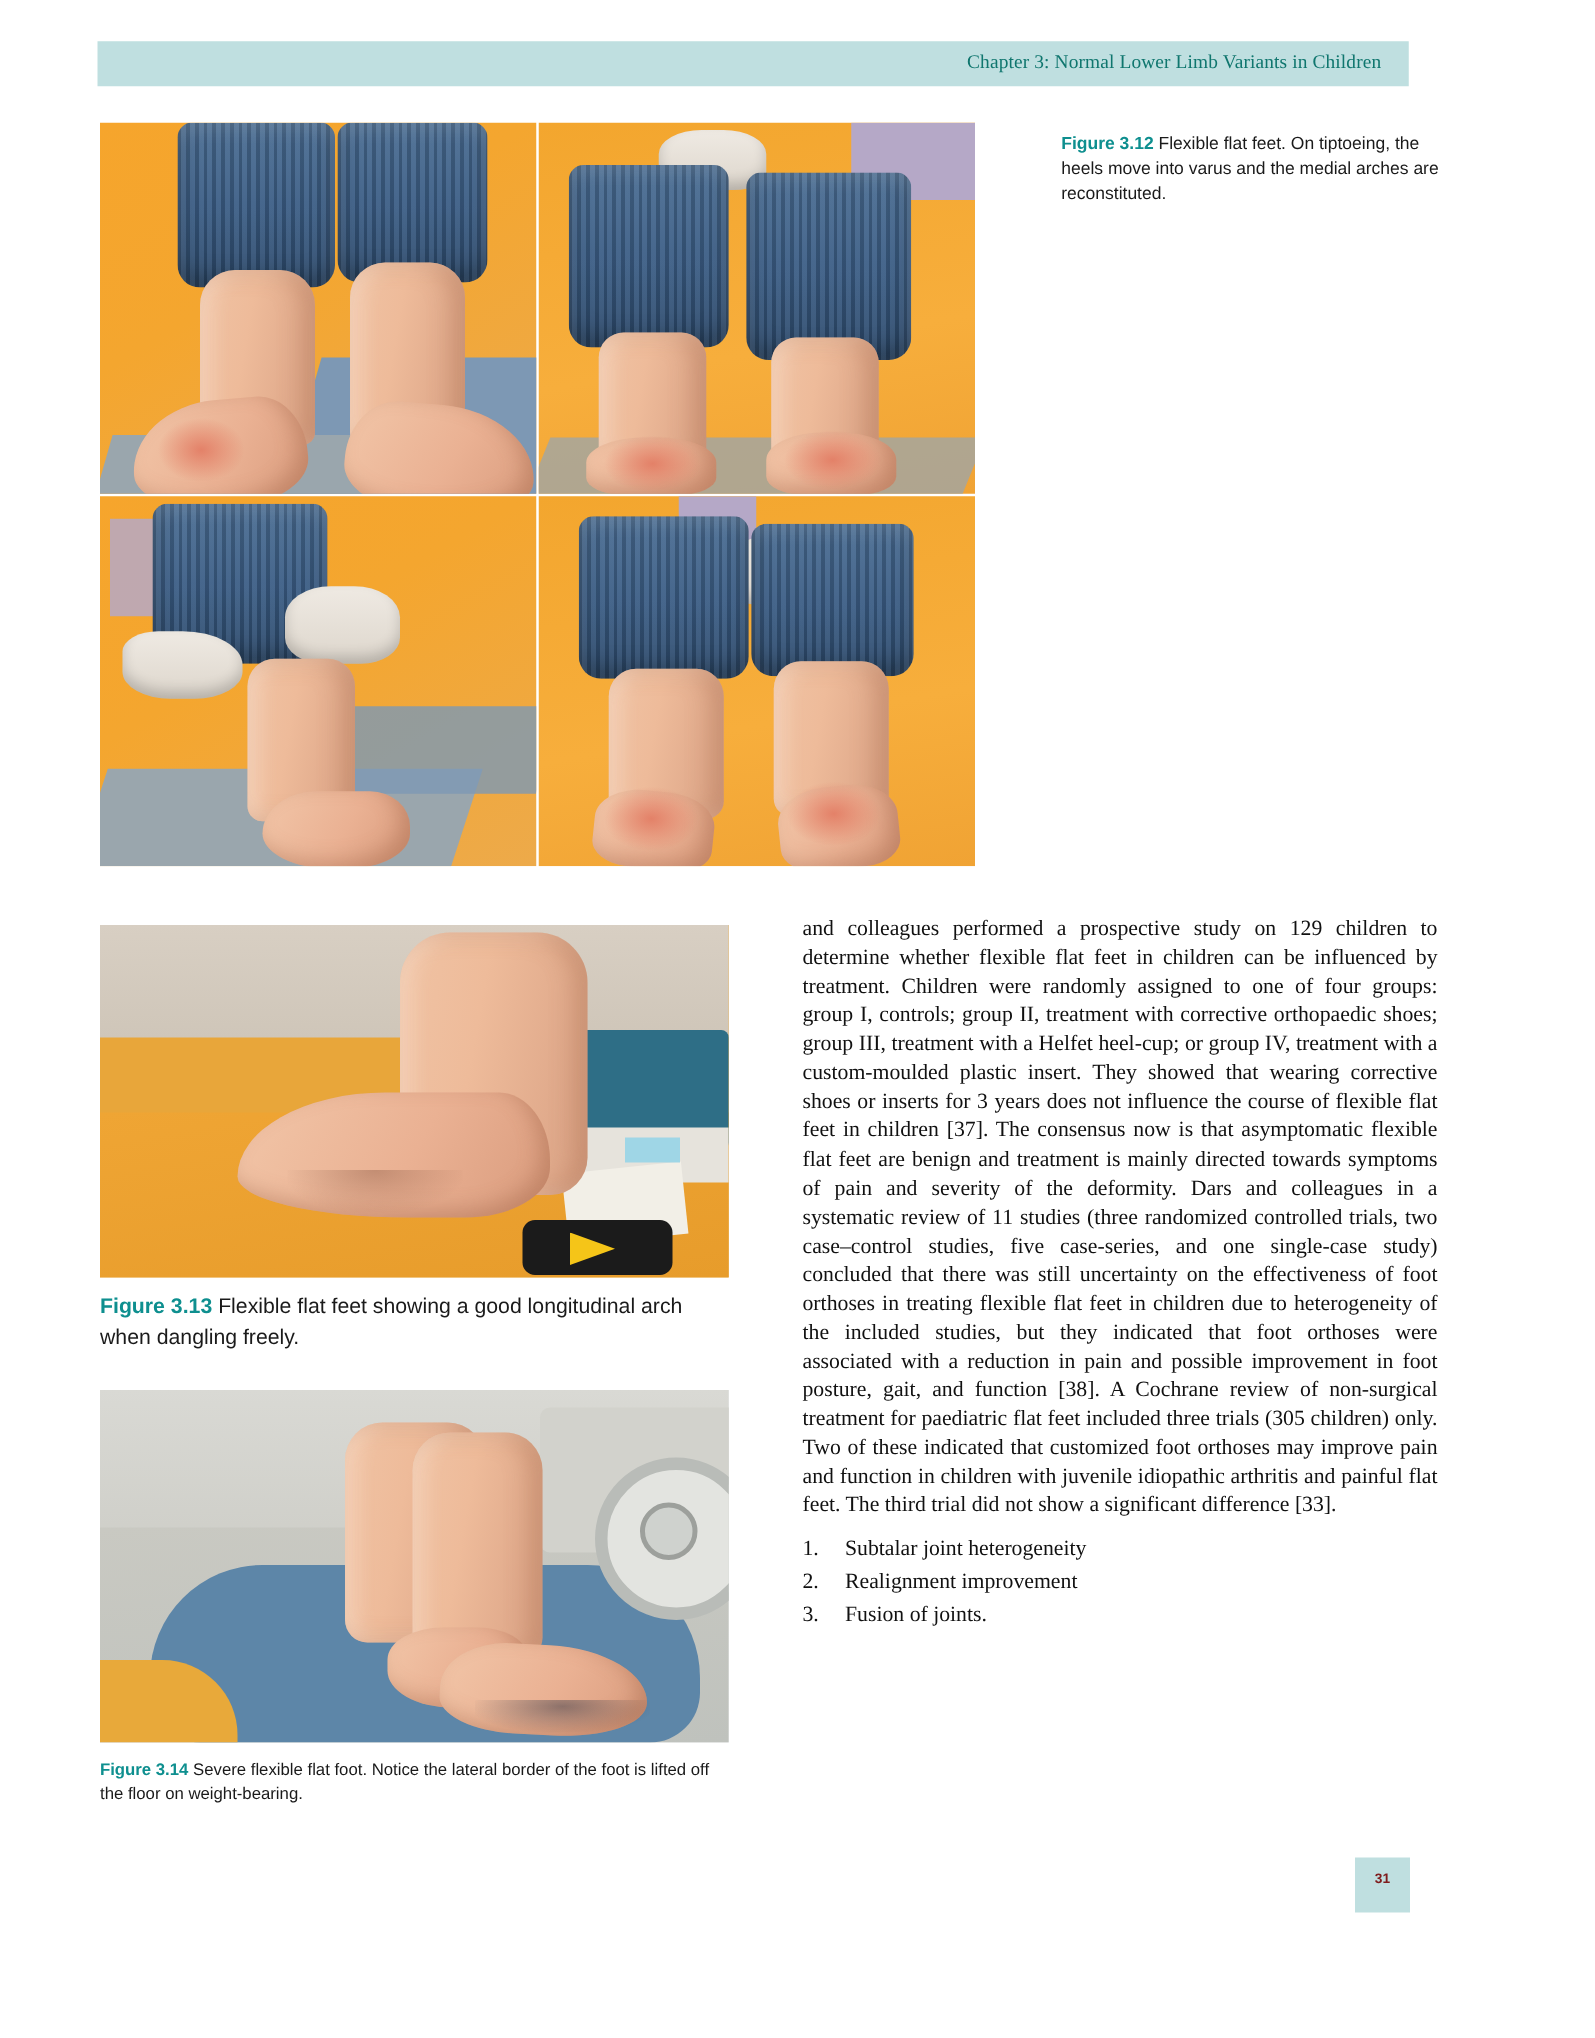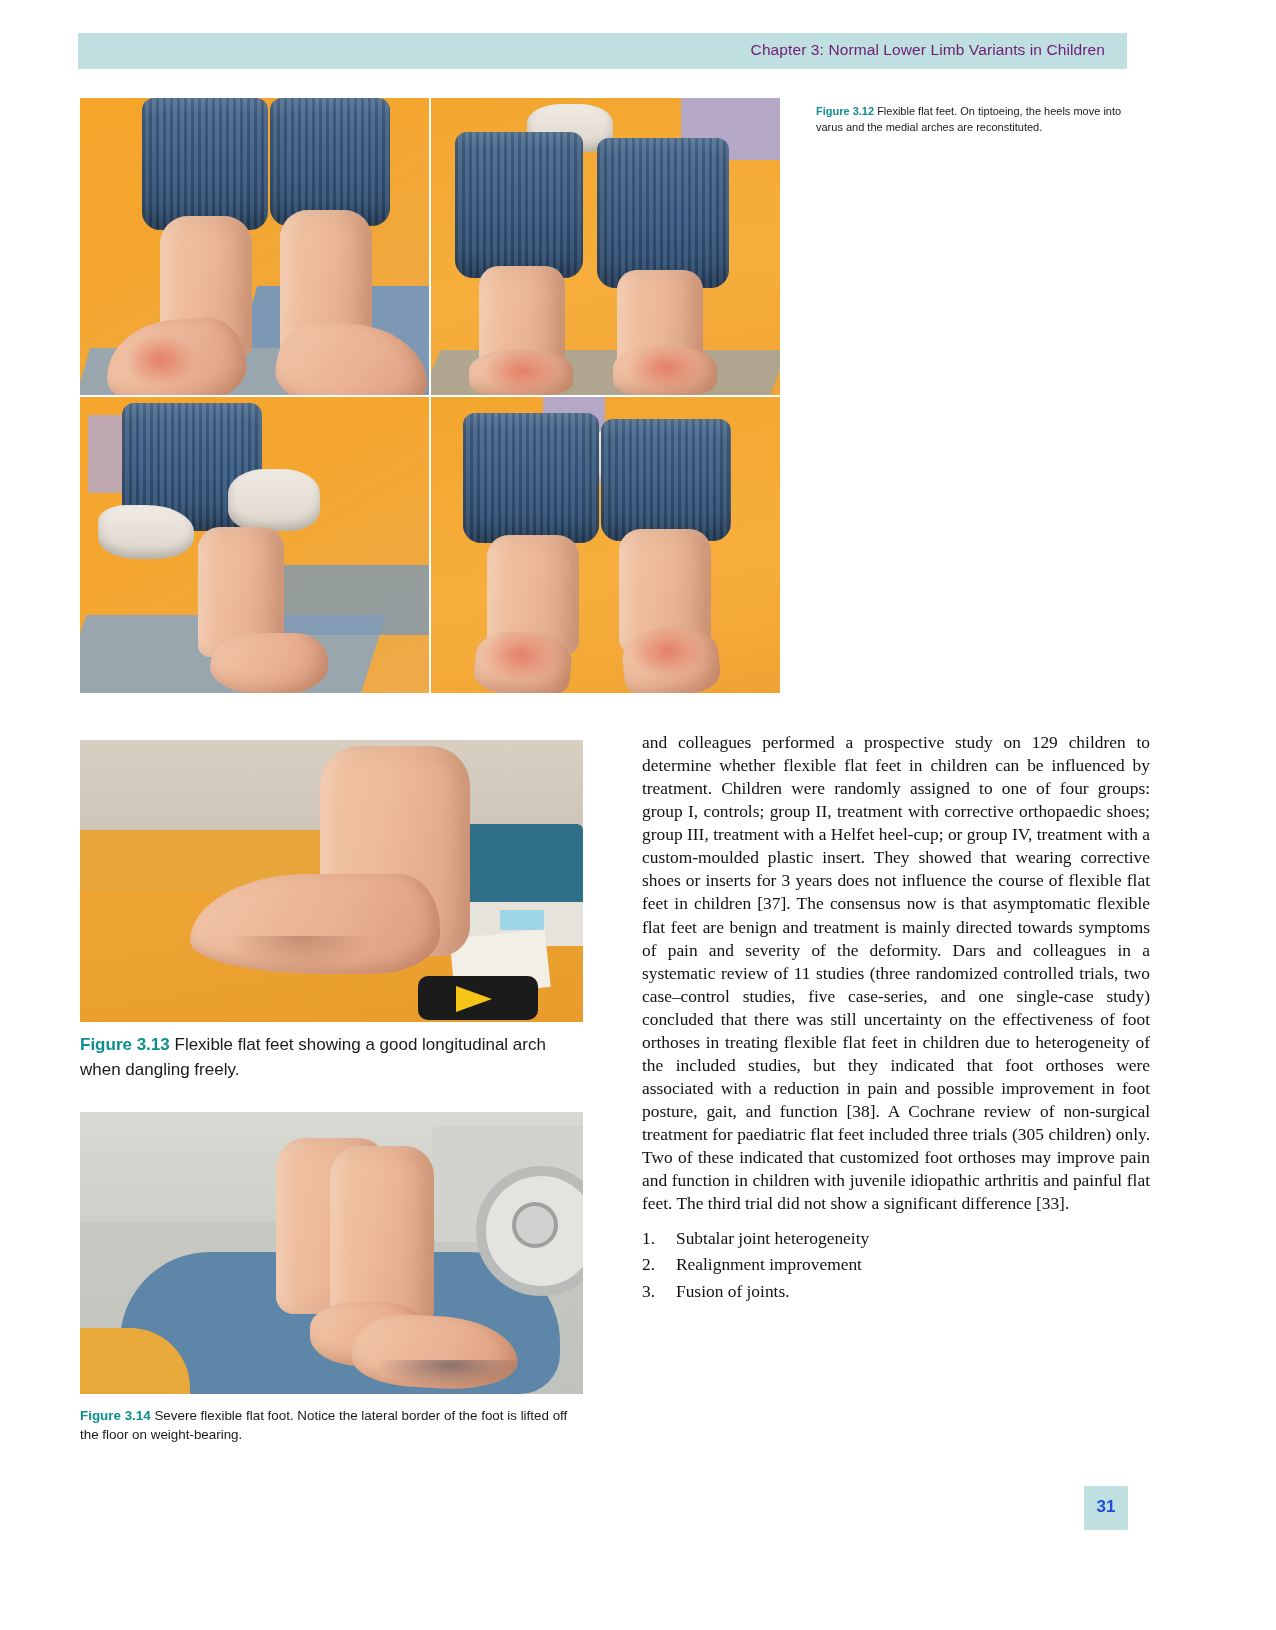--- a/index.html
+++ b/index.html
@@ -22,23 +22,23 @@
     left: 78px;
     top: 33px;
     width: 1049px;
     height: 36px;
     background: #bfdfe0;
   }
   .header-text {
     position: absolute;
     right: 22px;
     top: 8px;
-    font-family: Liberation Sans, sans-serif;
+    font-family: Liberation Serif, serif;
     font-size: 15.5px;
-    color: #701a75;
+    color: #0f766e;
     letter-spacing: 0.1px;
     white-space: nowrap;
   }
 
   
   .fig312-photo {
     position: absolute;
     left: 80px;
     top: 98px;
     width: 700px;
@@ -99,25 +99,25 @@
   .shoe {
     position: absolute;
     background: linear-gradient(180deg,#efeae3 0%, #ddd6cc 100%);
     border-radius: 40% 40% 30% 30%;
     box-shadow: inset 0 -6px 10px rgba(0,0,0,0.18);
   }
 
   
   .fig312-caption {
     position: absolute;
-    left: 816px;
+    left: 849px;
     top: 104px;
     width: 316px;
     font-family: "Liberation Sans", sans-serif;
-    font-size: 11px;
+    font-size: 14px;
     line-height: 1.44;
     color: #1a1a1a;
   }
   .fig-label {
     color: #0e8f8f;
     font-weight: bold;
   }
 
   
   .fig313-photo {
@@ -205,23 +205,23 @@
     height: 44px;
     background: #bfdfe0;
   }
   .page-num {
     position: absolute;
     left: 0;
     top: 11px;
     width: 44px;
     text-align: center;
     font-family: "Liberation Sans", sans-serif;
-    font-size: 17px;
+    font-size: 11px;
     font-weight: bold;
-    color: #1d4ed8;
+    color: #7f1d1d;
   }
 </style>
 </head>
 <body>
 
 <div class="header-bar">
   <div class="header-text">Chapter 3: Normal Lower Limb Variants in Children</div>
 </div>
 
 <div class="fig312-photo">

